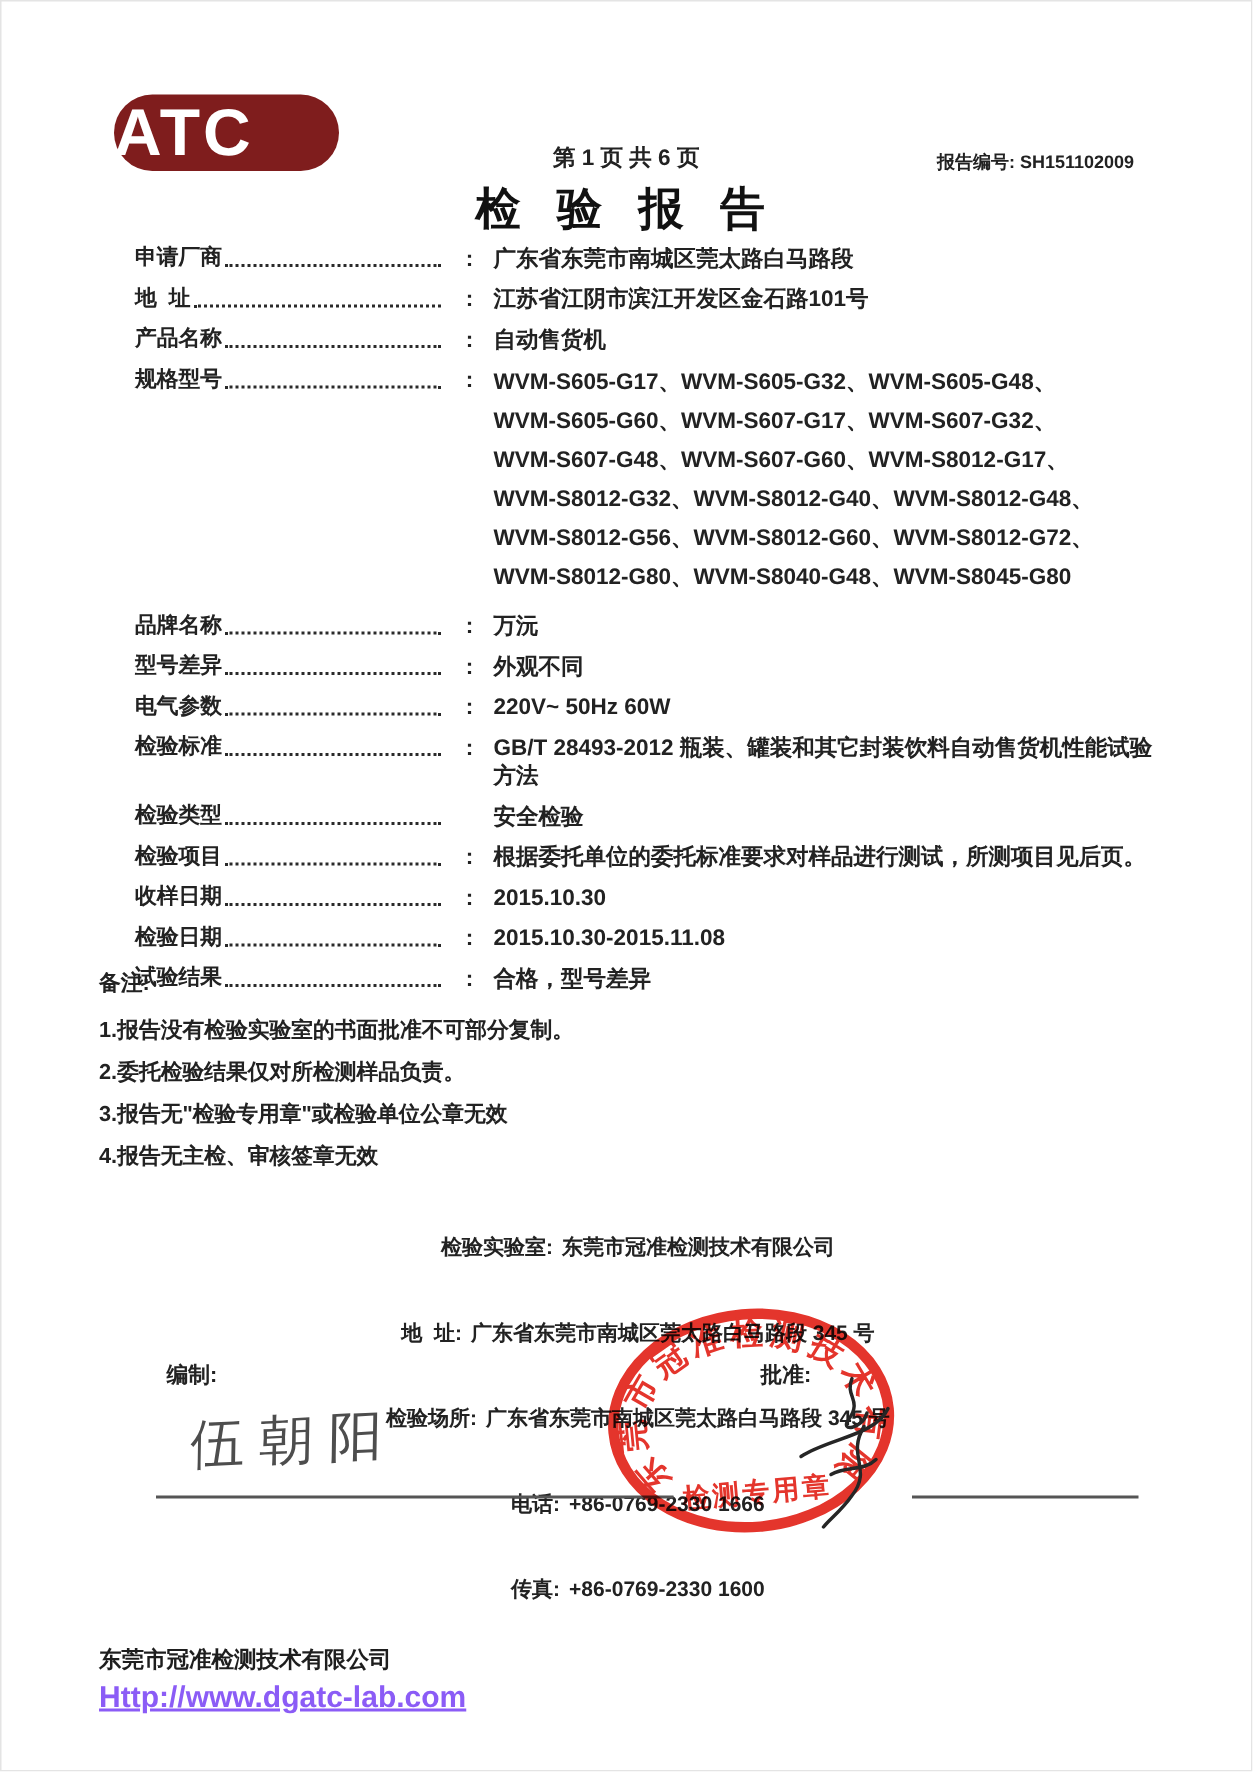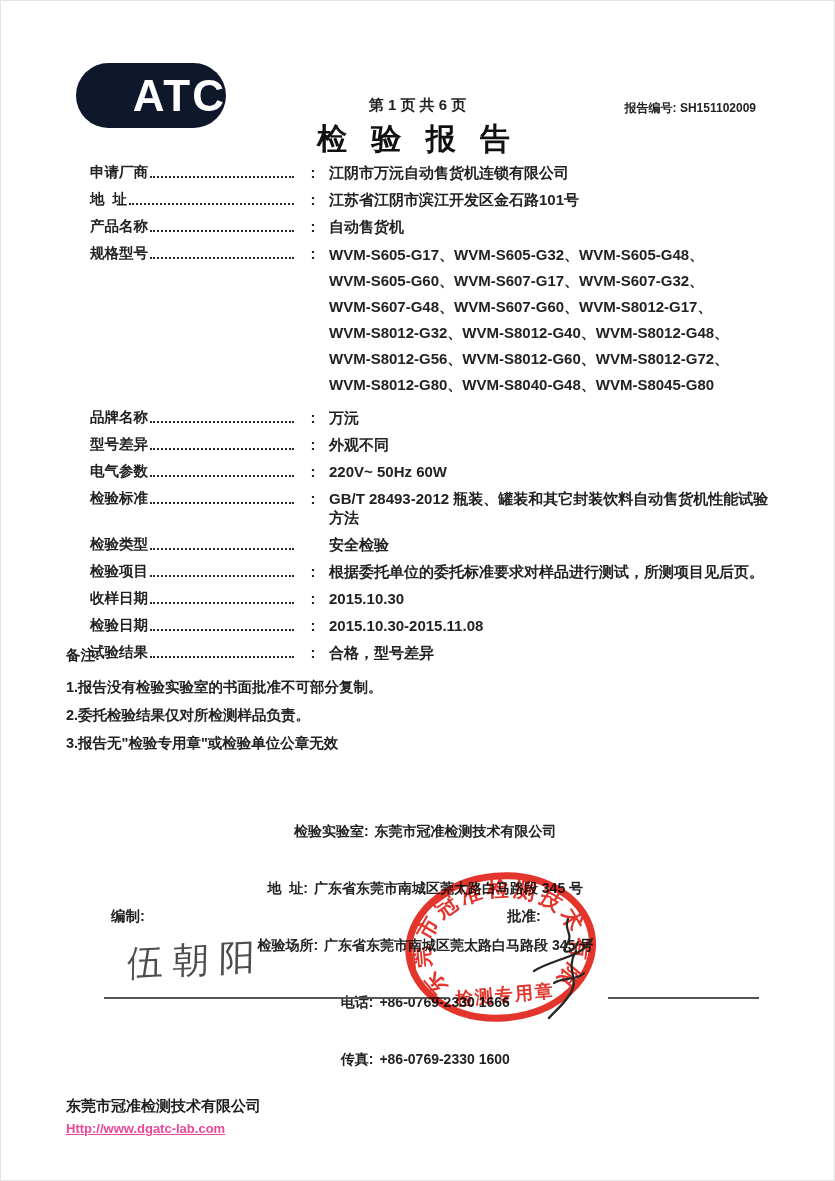--- a/index.html
+++ b/index.html
@@ -4,22 +4,22 @@
 <style>
   html,body{margin:0;padding:0;background:#ffffff;}
   .page{
     position:relative;width:835px;height:1181px;background:#fff;
     font-family:"Liberation Sans","DejaVu Sans",sans-serif;
     color:#222;overflow:hidden;box-sizing:border-box;
     border:1px solid #e4e4e4;
   }
   
   .logo{
-    position:absolute;left:75px;top:62px;width:150px;height:65px;
-    background:#0f172a;border-radius:33px;display:flex;align-items:center;justify-content:flex-end;
+    position:absolute;left:75px;top:62px;width:150px;height:51px;
+    background:#7f1d1d;border-radius:33px;display:flex;align-items:center;justify-content:flex-start;
   }
   .logo-text{color:#fff;font-size:44px;font-weight:800;letter-spacing:2px;line-height:1;}
   .page-info{position:absolute;left:0;right:0;top:95px;text-align:center;font-size:15px;font-weight:700;}
   .report-no{position:absolute;right:78px;top:99px;font-size:12px;font-weight:700;}
   .title{position:absolute;left:0;right:0;top:118px;margin:0;text-align:center;
     font-size:30px;font-weight:800;letter-spacing:8px;color:#111;}
   
   .fields{position:absolute;left:65px;right:60px;top:162px;margin-left:24px;}
   .f-row{display:flex;align-items:flex-start;margin-bottom:8px;font-size:15px;font-weight:700;line-height:19px;}
   .f-labelwrap{flex:0 0 207px;display:flex;align-items:flex-end;}
@@ -44,42 +44,42 @@
   }
   .approved-label{position:absolute;left:506px;top:906px;font-size:14.5px;font-weight:700;z-index:1;}
   .sig-line{position:absolute;top:996px;border-top:2px solid #555;height:0;}
   .sig-line-left{left:103px;width:345px;}
   .sig-line-right{left:607px;width:151px;}
   .approved-sig{position:absolute;left:505px;top:912px;z-index:3;}
   .stamp{position:absolute;left:399px;top:869px;z-index:2;mix-blend-mode:multiply;opacity:.92;transform:rotate(-5deg);}
   
   .footer{position:absolute;left:65px;top:1096px;}
   .footer-company{font-size:15px;font-weight:700;color:#1e1e1e;}
-  .footer-link{display:inline-block;margin-top:5px;font-size:13px;font-weight:700;color:#ec4899;text-decoration:underline;}
+  .footer-link{display:inline-block;margin-top:5px;font-size:20px;font-weight:700;color:#8b5cf6;text-decoration:underline;}
 </style>
 </head>
 <body>
 
 <div class="page">
 
   <div class="logo">
     <span class="logo-text">ATC</span>
   </div>
   <div class="page-info">第 1 页 共 6 页</div>
   <div class="report-no">报告编号: SH151102009</div>
   <h1 class="title">检 验 报 告</h1>
 
   <div class="fields" id="fields-box">
   <div class="f-row">
     <div class="f-labelwrap">
       <span class="f-label">申请厂商</span>
       <span class="f-leader"></span>
     </div>
     <div class="f-sep">:</div>
-    <div class="f-value">江阴市万沅自动售货机连锁有限公司</div>
+    <div class="f-value">广东省东莞市南城区莞太路白马路段</div>
   </div>
 
   <div class="f-row">
     <div class="f-labelwrap">
       <span class="f-label">地  址</span>
       <span class="f-leader"></span>
     </div>
     <div class="f-sep">:</div>
     <div class="f-value">江苏省江阴市滨江开发区金石路101号</div>
   </div>
@@ -186,20 +186,21 @@
 
   <div class="notes">
     <div class="notes-heading">备注:</div>
     <div id="notes-list">
   <div class="note-item">1.报告没有检验实验室的书面批准不可部分复制。</div>
 
   <div class="note-item">2.委托检验结果仅对所检测样品负责。</div>
 
   <div class="note-item">3.报告无"检验专用章"或检验单位公章无效</div>
 
+  <div class="note-item">4.报告无主检、审核签章无效</div>
 </div>
   </div>
 
   <div class="lab" id="lab-box">
   <div class="lab-line">
     <span class="lab-label">检验实验室:</span><span class="lab-value">东莞市冠准检测技术有限公司</span>
   </div>
 
   <div class="lab-line">
     <span class="lab-label">地  址:</span><span class="lab-value">广东省东莞市南城区莞太路白马路段 345 号</span>

